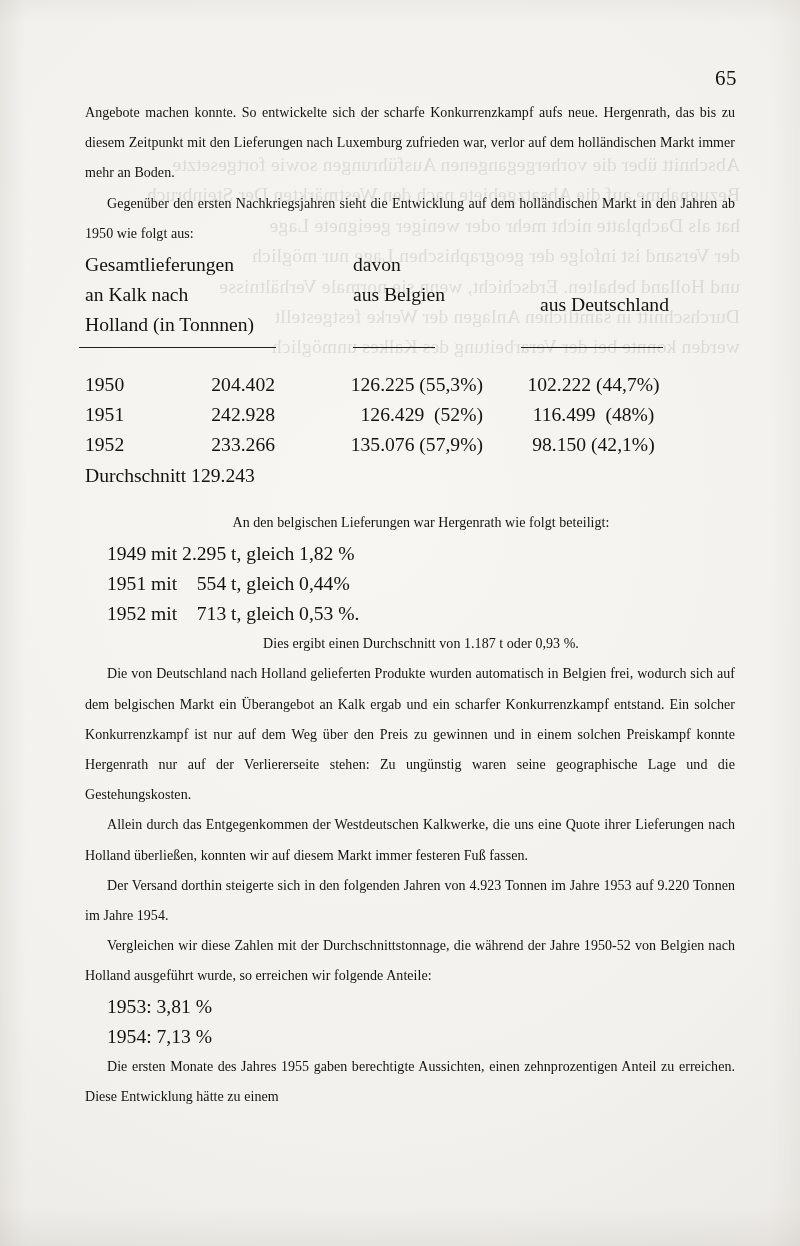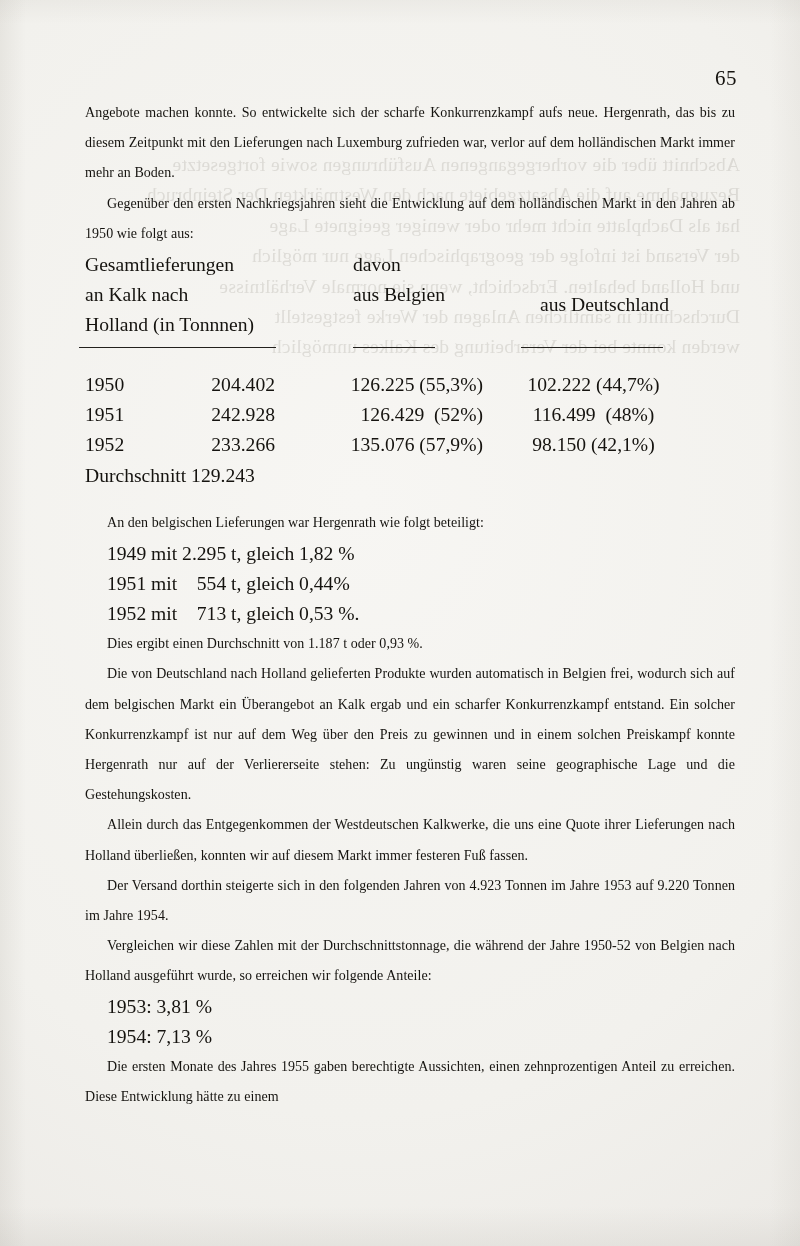--- a/index.html
+++ b/index.html
@@ -75,21 +75,21 @@
 
   p.para {
     margin: 0;
     font-size: 14px;
     line-height: 30.2px;
     text-align: justify;
     text-justify: inter-word;
     letter-spacing: .05px;
   }
   p.para.indent { text-indent: 22px; }
-  p.para.nojust { text-align: left; }
+  p.para.nojust { text-align: center; }
 
   
   .stat-table {
     margin-top: 1px;
     font-size: 19.6px;
     line-height: 30.2px;
     position: relative;
   }
   .thead-row { position: relative; height: 30.2px; }
   .thead-row span { position: absolute; top: 0; white-space: pre; }

